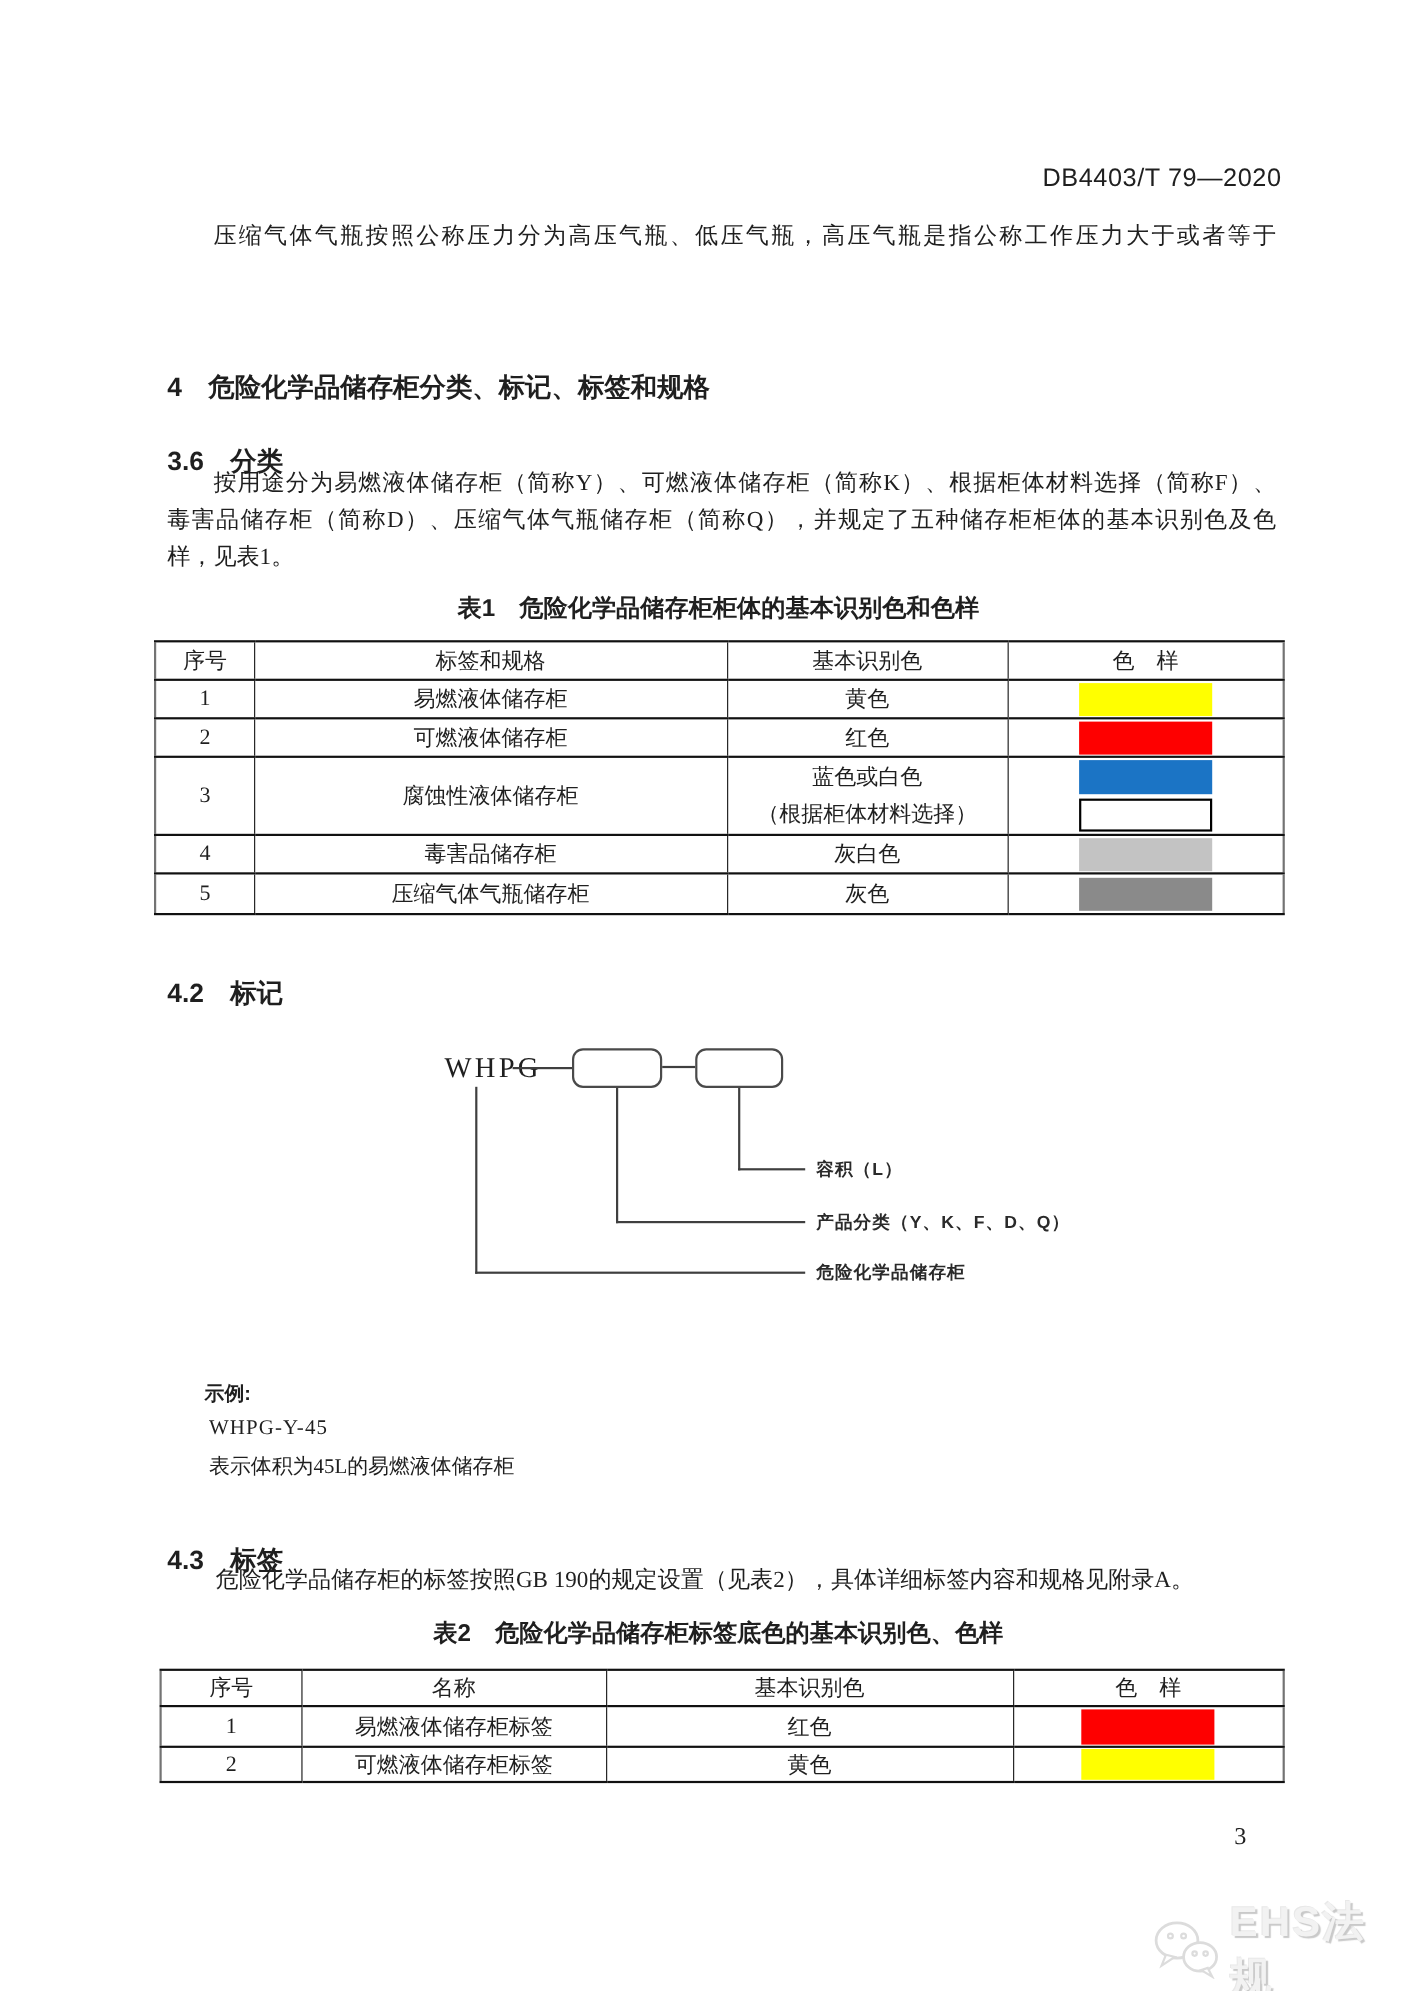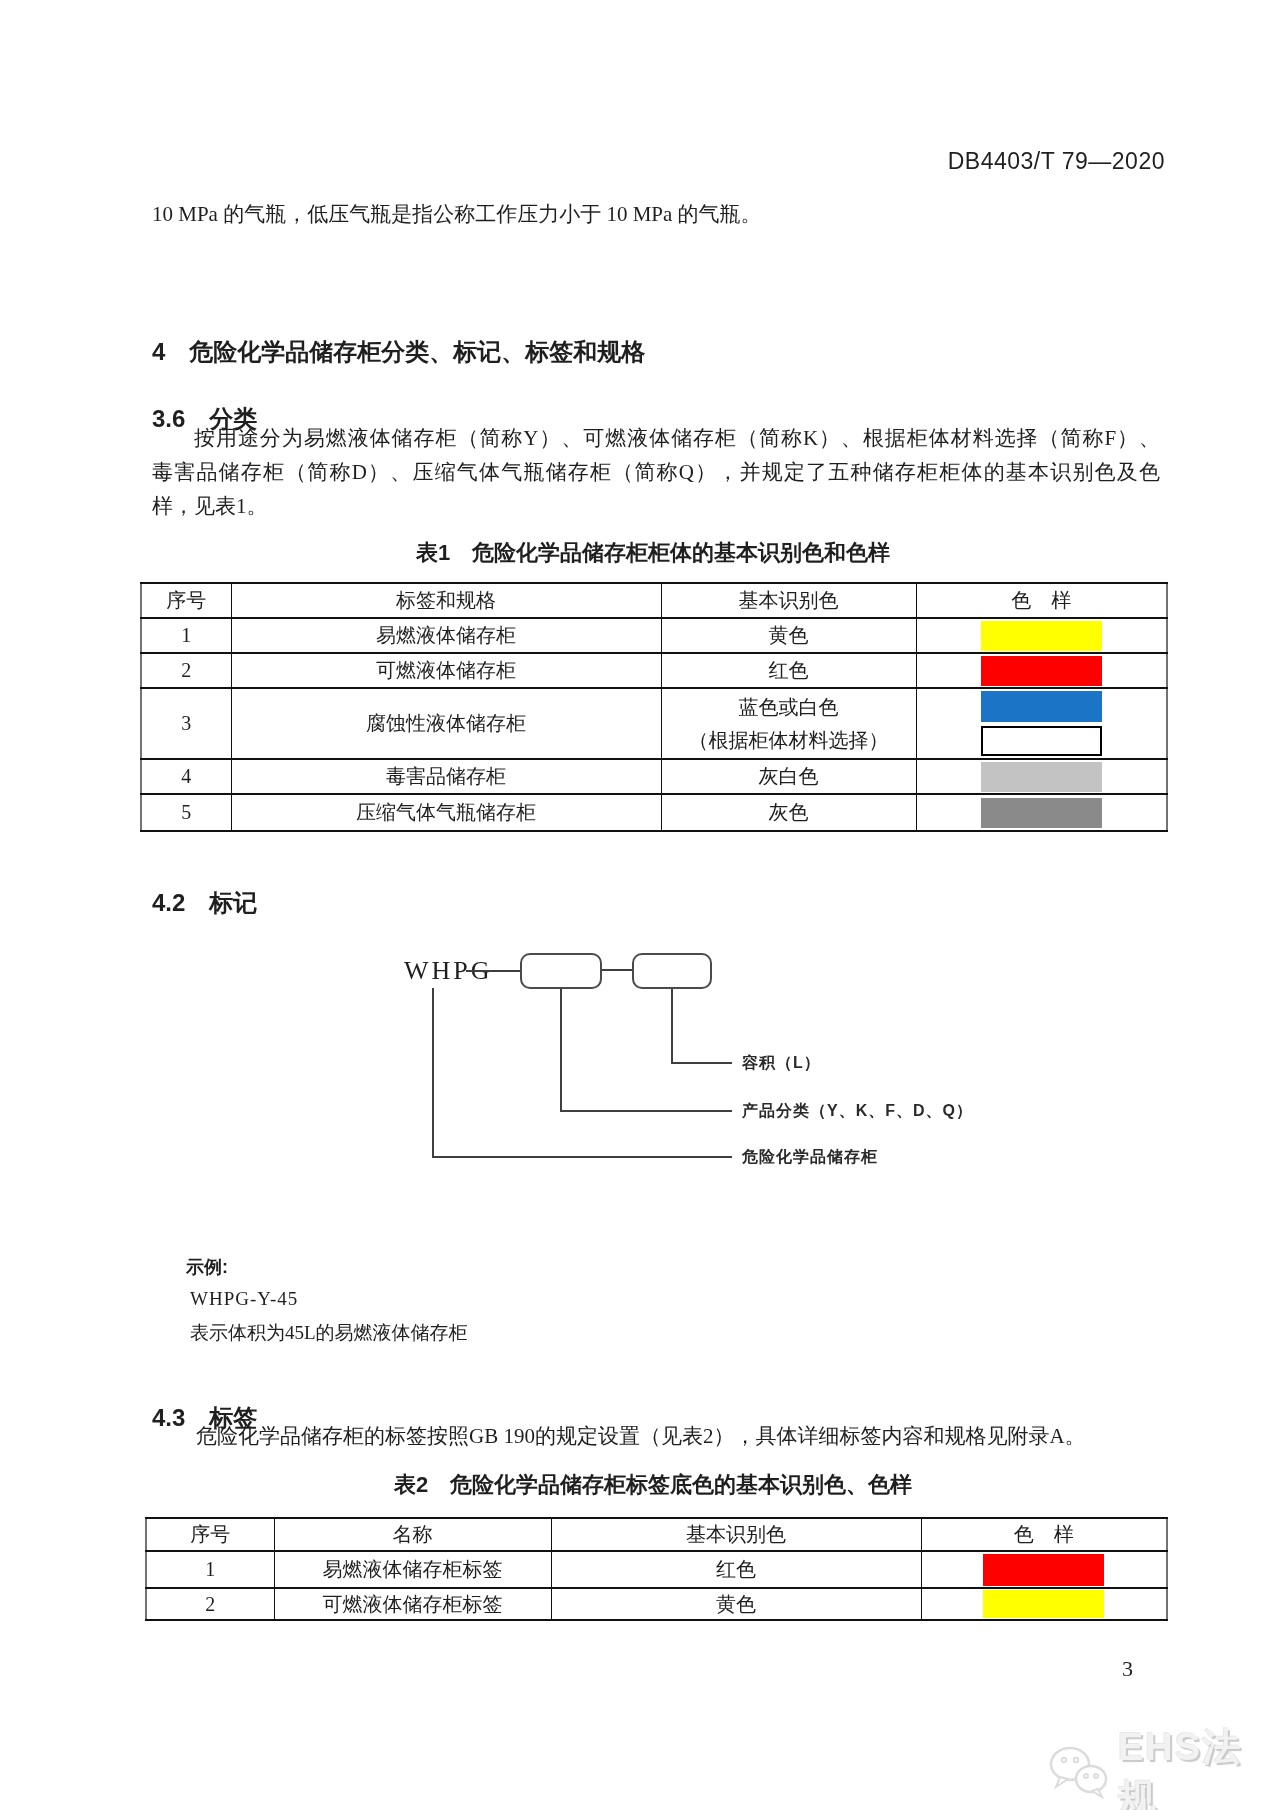--- a/index.html
+++ b/index.html
@@ -69,21 +69,21 @@
     color:#f2f2f2; text-shadow:2px 2px 1px #c9c9c9, -1px -1px 0 #e8e8e8; letter-spacing:2px; }
 </style>
 </head>
 <body>
 
 <div class="page">
 
   <div class="abs doc-code sans">DB4403/T 79—2020</div>
 
   <div class="abs para p-intro">
-    <div class="pl">10 MPa 的气瓶，低压气瓶是指公称工作压力小于 10 MPa 的气瓶。</div>
+    <div class="pl jl indent">压缩气体气瓶按照公称压力分为高压气瓶、低压气瓶，高压气瓶是指公称工作压力大于或者等于</div>
   </div>
 
   <div class="abs h-sec h4 sans">4　危险化学品储存柜分类、标记、标签和规格</div>
   <div class="abs h-sec h41 sans">3.6　分类</div>
 
   <div class="abs para p-class">
     <div class="pl jl indent">按用途分为易燃液体储存柜（简称Y）、可燃液体储存柜（简称K）、根据柜体材料选择（简称F）、</div>
     <div class="pl jl">毒害品储存柜（简称D）、压缩气体气瓶储存柜（简称Q），并规定了五种储存柜柜体的基本识别色及色</div>
     <div class="pl">样，见表1。</div>
   </div>

